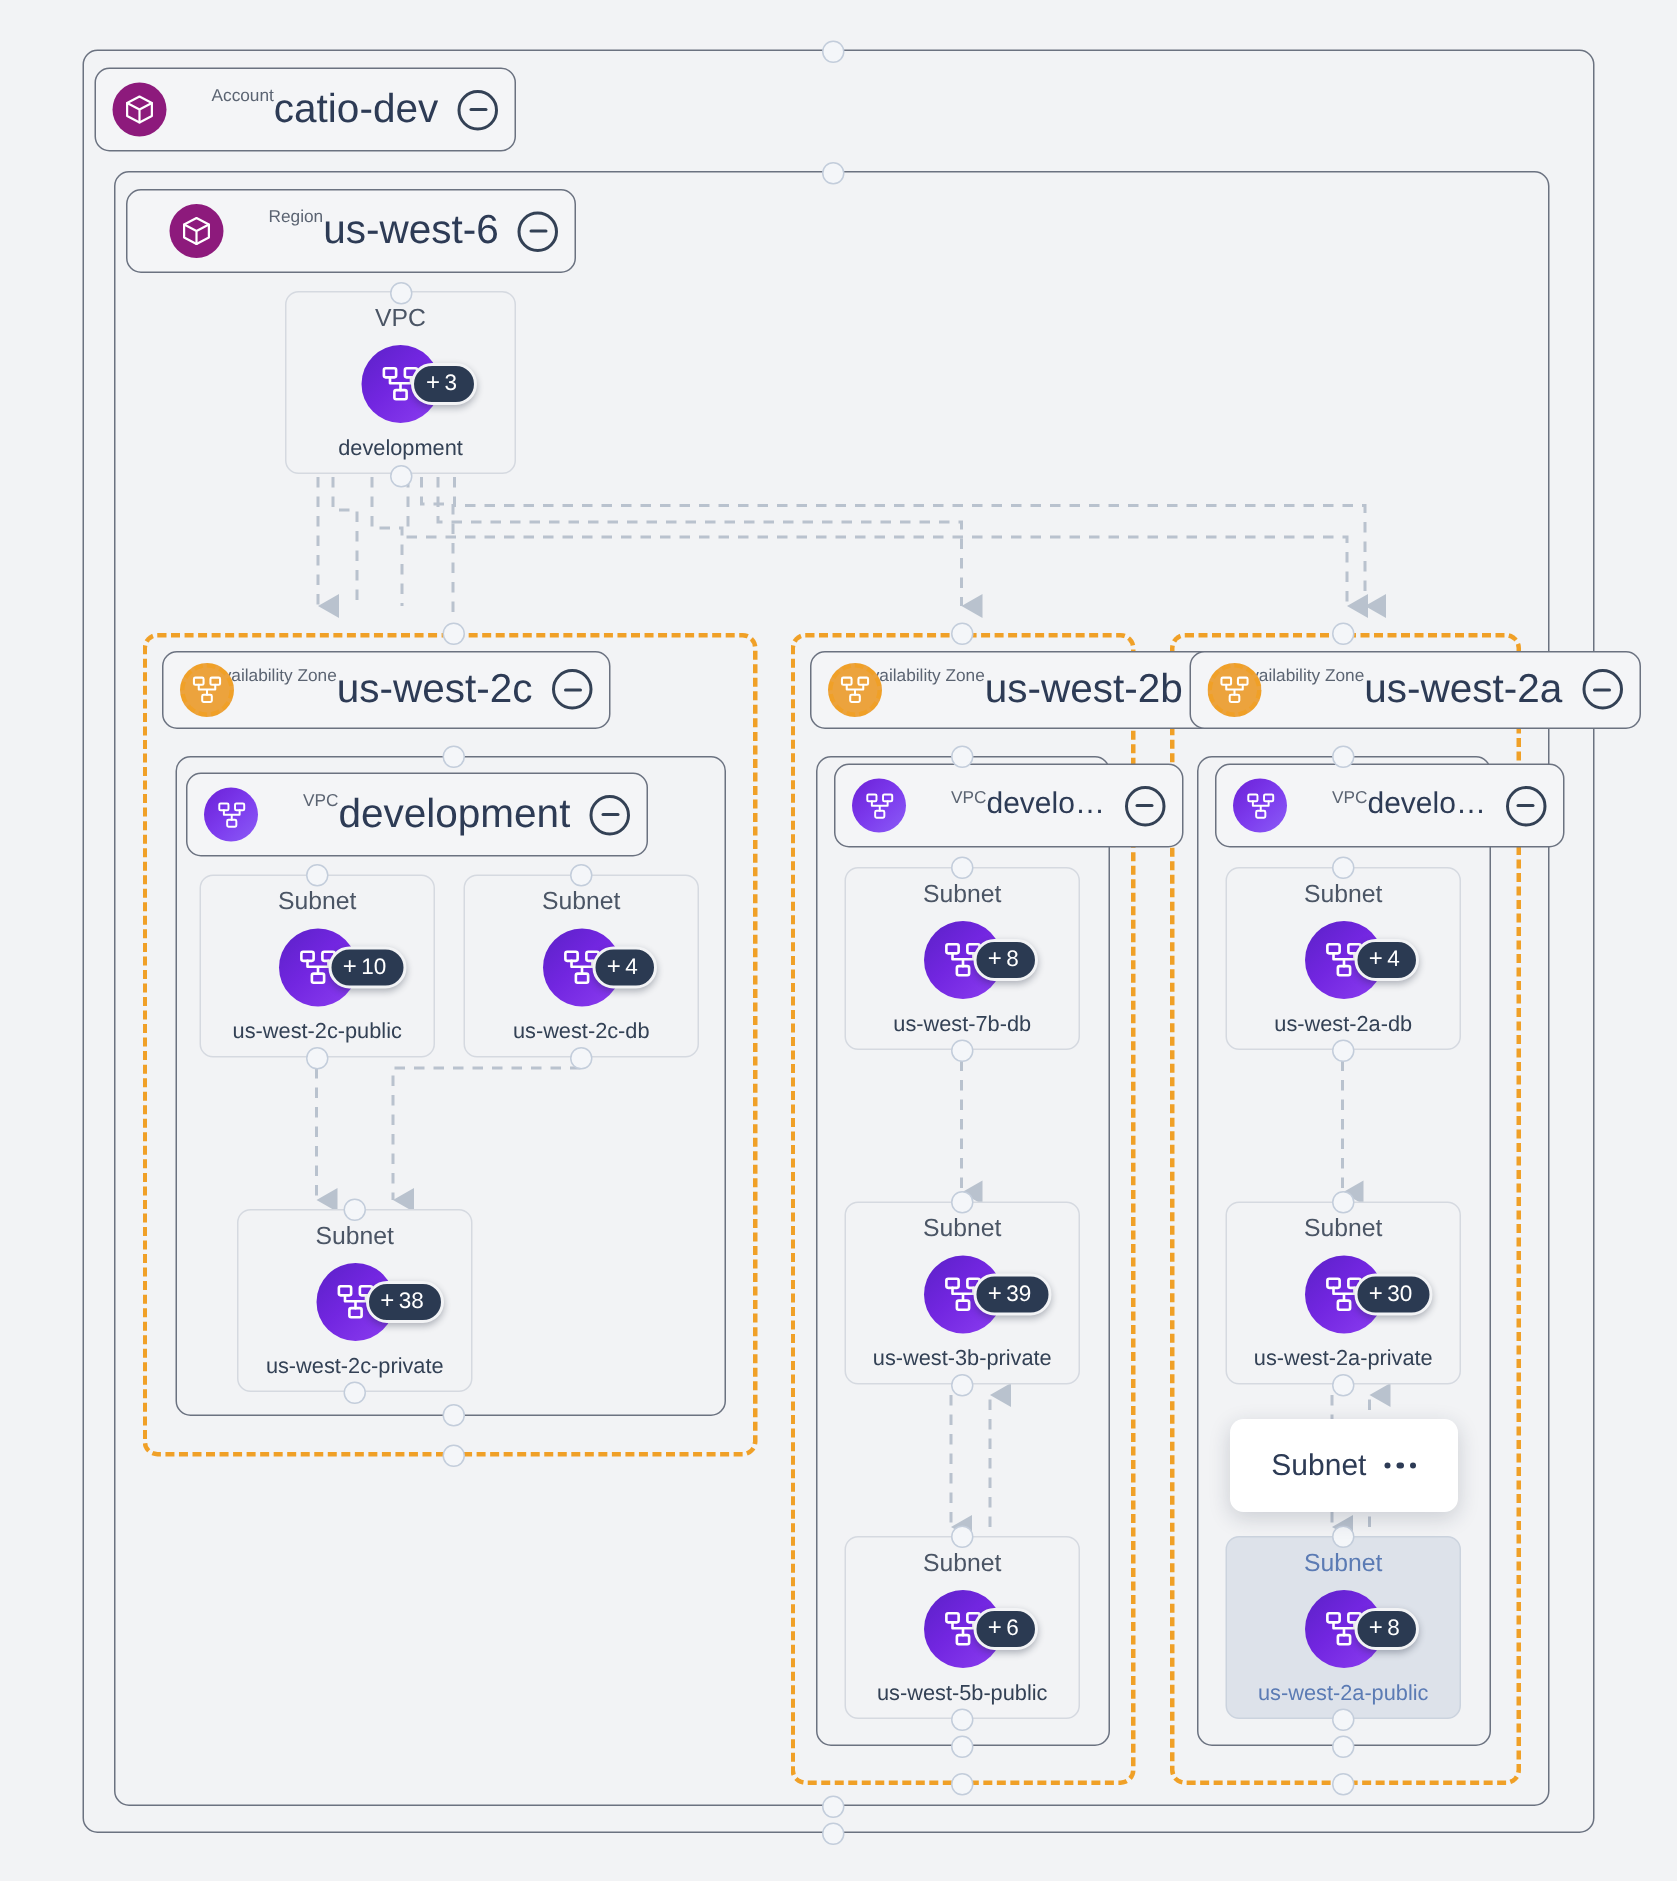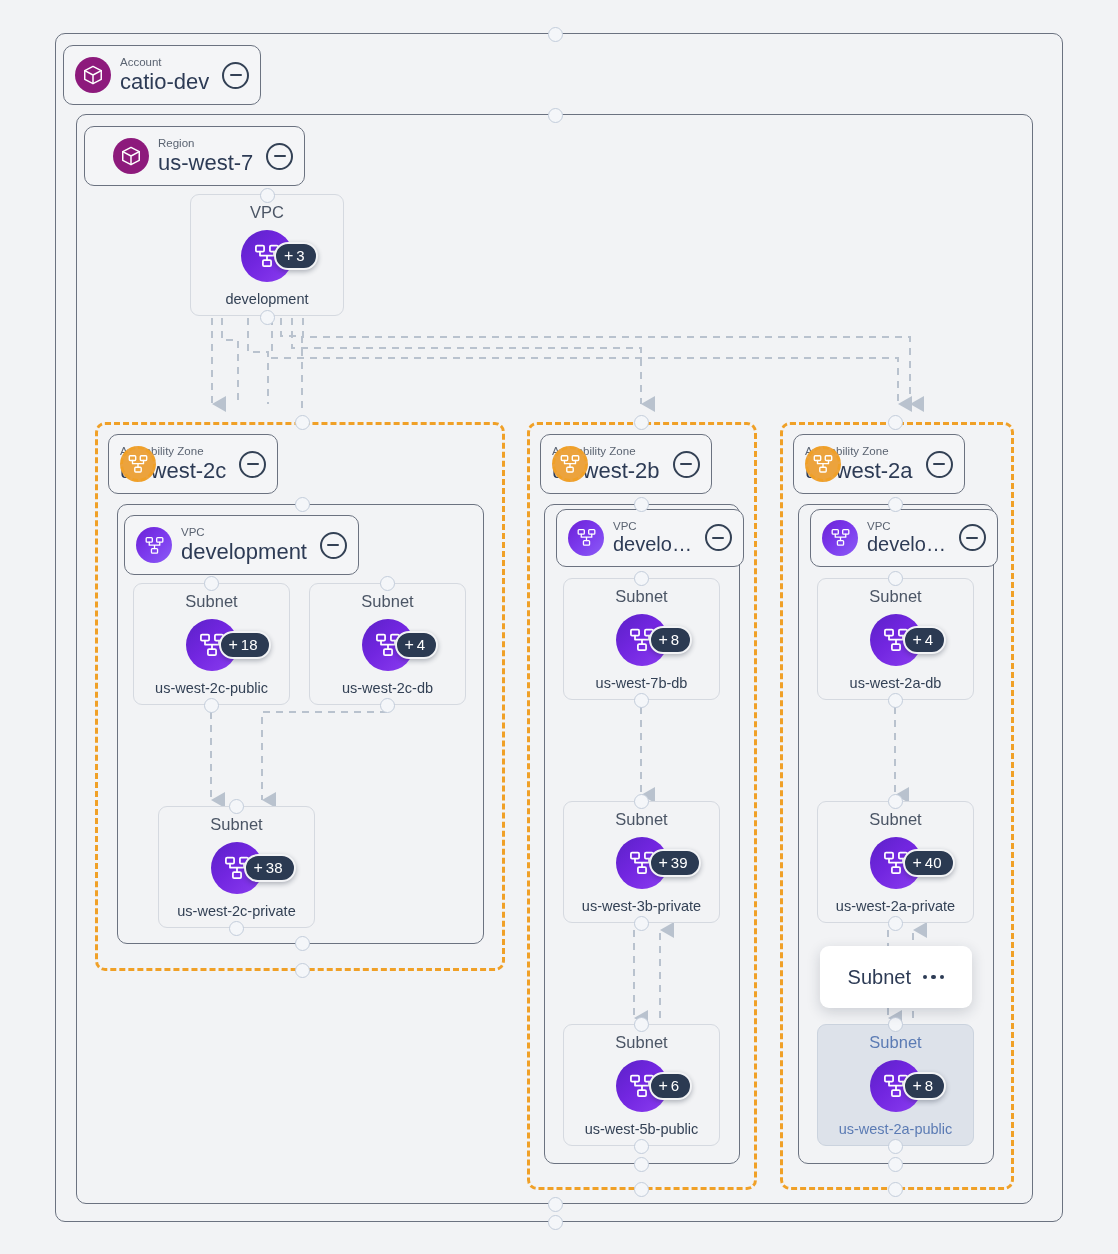--- a/index.html
+++ b/index.html
@@ -54,26 +54,26 @@
   .badge .circ {
     width: 36px; height: 36px; border-radius: 50%;
     display: flex; align-items: center; justify-content: center;
     flex: 0 0 auto;
   }
   .badge .circ.acct   { background: #8d1a7c; }
   .badge .circ.region { background: #8d1a7c; }
   .badge .circ.az     { background: #eca33d; }
   .badge .circ.vpc    { background: linear-gradient(135deg,#6b21d6 0%,#7c3aed 50%,#8b5cf6 100%); }
   .badge .circ svg { display: block; }
-  .badge .txt { display: flex; flex-direction: column; justify-content: center; min-width: 0; }
+  .badge .txt { display: flex; flex-direction: row; justify-content: center; min-width: 0; margin-left: 21px; }
   .badge .kind {
     font-size: 11.5px; color: #5b6472; line-height: 1.25; white-space: nowrap;
   }
   .badge .name {
-    font-size: 22px; color: #2d3b55; line-height: 1.18; white-space: nowrap;
+    font-size: 27px; color: #2d3b55; line-height: 1.18; white-space: nowrap;
     overflow: hidden; text-overflow: ellipsis;
   }
   .badge .name.small { font-size: 20px; max-width: 104px; }
   .collapse {
     width: 27px; height: 27px; border-radius: 50%;
     border: 2px solid #334155;
     display: flex; align-items: center; justify-content: center;
     flex: 0 0 auto; margin-left: 4px; cursor: pointer;
   }
   .collapse i { display: block; width: 12px; height: 2.2px; background: #334155; border-radius: 2px; }
@@ -231,21 +231,21 @@
 
   <div class="badge region-b">
     <span class="circ region">
       <svg width="22" height="22" viewBox="0 0 24 24" fill="none" stroke="#fff" stroke-width="1.6" stroke-linecap="round" stroke-linejoin="round">
         <path d="M12 2.6 21 7.3v9.4L12 21.4 3 16.7V7.3z"></path>
         <path d="M3 7.3 12 12l9-4.7M12 12v9.4"></path>
       </svg>
     </span>
     <span class="txt">
       <span class="kind">Region</span>
-      <span class="name">us-west-7</span>
+      <span class="name">us-west-6</span>
     </span>
     <span class="collapse">
         <i></i>
       </span>
   </div>
 
   <div class="badge az-b-c">
     <span class="circ az">
       <svg width="22" height="22" viewBox="0 0 24 24" fill="none" stroke="#fff" stroke-width="1.5" stroke-linecap="round" stroke-linejoin="round">
         <rect x="2.5" y="3" width="7" height="5.2" rx="1"></rect>
@@ -378,21 +378,21 @@
       <span class="gcircle">
         <svg width="28" height="28" viewBox="0 0 24 24" fill="none" stroke="#fff" stroke-width="1.5" stroke-linecap="round" stroke-linejoin="round">
           <rect x="2.5" y="3" width="7" height="5.2" rx="1"></rect>
             <rect x="14.5" y="3" width="7" height="5.2" rx="1"></rect>
           <rect x="8.5" y="15.5" width="7" height="5.2" rx="1"></rect>
             <path d="M6 8.2v3.4h12V8.2M12 11.6v3.9"></path>
         </svg>
       </span>
       <span class="count">
         <span class="plus">+</span>
-        <span>18</span>
+        <span>10</span>
       </span>
     </span>
     <span class="nname">us-west-2c-public</span>
   </div>
 
   <div class="node n-2c-db">
     <span class="ntype">Subnet</span>
     <span class="glyphwrap">
       <span class="gcircle">
         <svg width="28" height="28" viewBox="0 0 24 24" fill="none" stroke="#fff" stroke-width="1.5" stroke-linecap="round" stroke-linejoin="round">
@@ -511,21 +511,21 @@
       <span class="gcircle">
         <svg width="28" height="28" viewBox="0 0 24 24" fill="none" stroke="#fff" stroke-width="1.5" stroke-linecap="round" stroke-linejoin="round">
           <rect x="2.5" y="3" width="7" height="5.2" rx="1"></rect>
             <rect x="14.5" y="3" width="7" height="5.2" rx="1"></rect>
           <rect x="8.5" y="15.5" width="7" height="5.2" rx="1"></rect>
             <path d="M6 8.2v3.4h12V8.2M12 11.6v3.9"></path>
         </svg>
       </span>
       <span class="count">
         <span class="plus">+</span>
-        <span>40</span>
+        <span>30</span>
       </span>
     </span>
     <span class="nname">us-west-2a-private</span>
   </div>
 
   <div class="node n-2a-public selected">
     <span class="ntype">Subnet</span>
     <span class="glyphwrap">
       <span class="gcircle">
         <svg width="28" height="28" viewBox="0 0 24 24" fill="none" stroke="#fff" stroke-width="1.5" stroke-linecap="round" stroke-linejoin="round">

